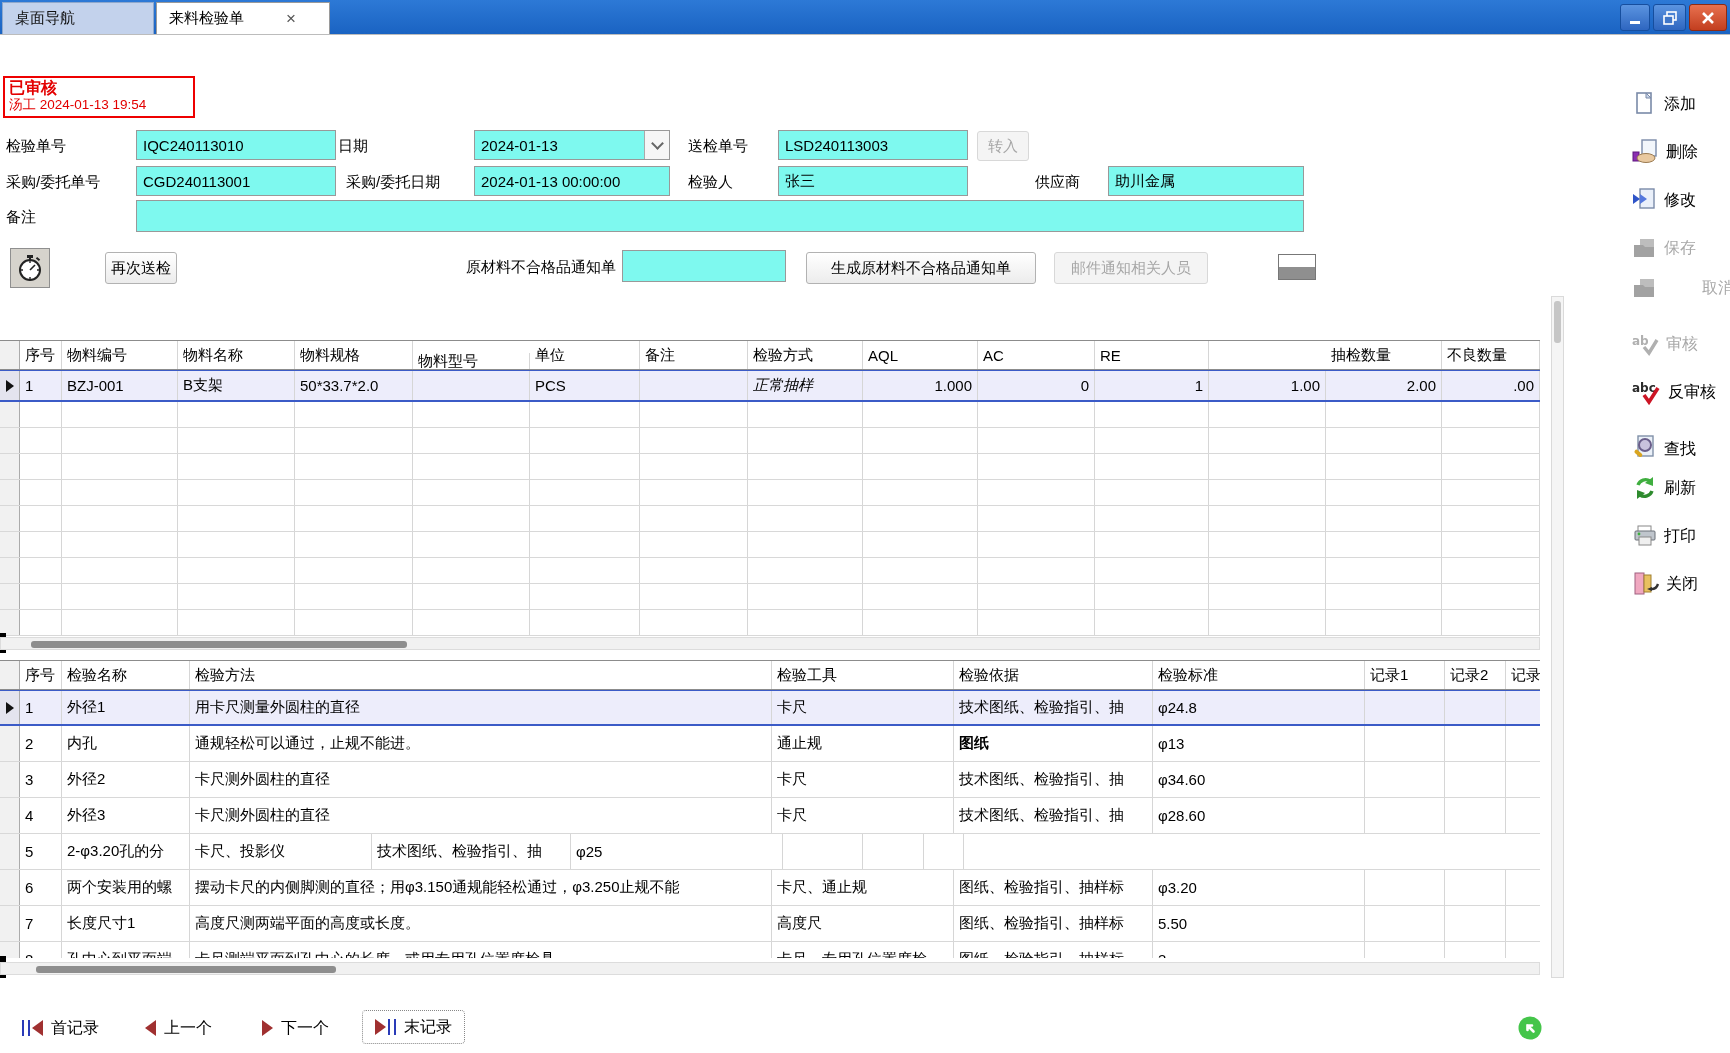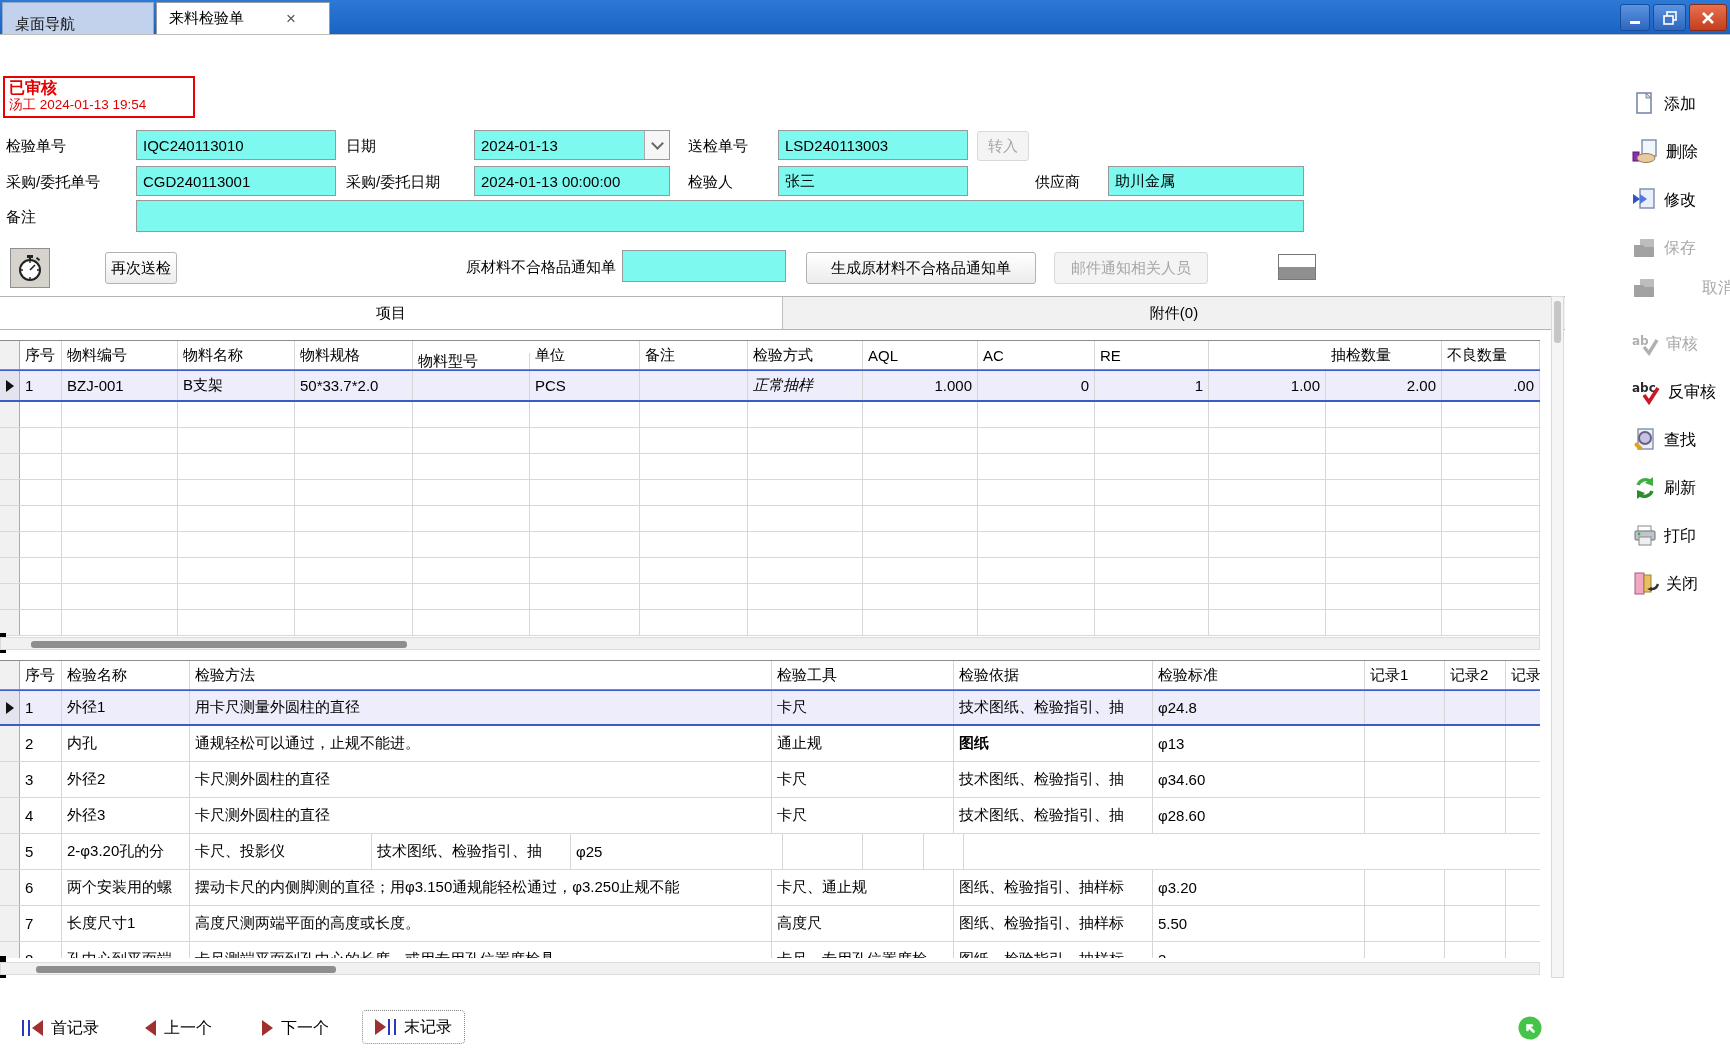--- a/index.html
+++ b/index.html
@@ -4,21 +4,21 @@
 <style>
   html,body{margin:0;padding:0;background:#e9e9e9;}
   #screen{
     position:relative;width:1730px;height:1053px;background:#fff;overflow:hidden;
     font-family:"Liberation Sans","DejaVu Sans",sans-serif;color:#000;
   }
   .abs{position:absolute;}
   
   #titlebar{left:0;top:0;width:1730px;height:34px;background:linear-gradient(#2d79d6,#1a63c2);border-bottom:1px solid #bcbcbc;}
   .app-tab{position:absolute;top:2px;height:32px;box-sizing:border-box;display:flex;align-items:center;padding:0 12px;font-size:15px;}
-  .app-tab.inactive{left:2px;width:152px;background:#c3d2ec;border:1px solid #8fa8cc;border-bottom:none;color:#111;align-items:flex-end;}
+  .app-tab.inactive{left:2px;width:152px;background:#c3d2ec;border:1px solid #8fa8cc;border-bottom:none;color:#111;}
   .app-tab.active{left:156px;width:174px;background:#ffffff;border:1px solid #9a9a9a;border-bottom:none;}
   .tab-x{margin-left:auto;color:#555;font-size:17px;line-height:17px;padding:0 2px;cursor:default;}
   .winbtn{position:absolute;top:4px;height:27px;border-radius:3px;box-sizing:border-box;border:1px solid #164e9e;display:flex;align-items:center;justify-content:center;}
   .winbtn.blue{background:linear-gradient(#5b94e0,#2e66c0);}
   .winbtn.red{background:linear-gradient(#e8714f,#c23e1f);border-color:#8e2a12;}
   
   #stamp{left:3px;top:76px;width:192px;height:42px;border:2px solid #ee0000;box-sizing:border-box;padding:1px 4px;}
   #stamp .s1{color:#e30000;font-weight:bold;font-size:16px;line-height:18px;}
   #stamp .s2{color:#e30000;font-size:13.5px;line-height:16px;white-space:nowrap;}
   
@@ -97,21 +97,21 @@
     </div>
   </div>
 
   <div id="stamp" class="abs">
     <div class="s1">已审核</div>
     <div class="s2">汤工 2024-01-13 19:54</div>
   </div>
 
   <span class="flabel" style="left:6px;top:137px;">检验单号</span>
   <input class="cinput" style="left: 136px; top: 130px; width: 200px; height: 30px;" readonly="" value="IQC240113010">
-  <span class="flabel" style="left:346px;top:137px;">日期</span>
+  <span class="flabel" style="left:338px;top:137px;">日期</span>
   <div id="datewrap" class="abs">
     <span class="dval">2024-01-13</span>
     <span class="dbtn">
         <span class="chev"></span>
       </span>
   </div>
   <span class="flabel" style="left:688px;top:137px;">送检单号</span>
   <input class="cinput" style="left: 778px; top: 130px; width: 190px; height: 30px;" readonly="" value="LSD240113003">
   <button class="btn disabled" style="left:977px;top:131px;width:52px;height:30px;">转入</button>
 
@@ -137,28 +137,20 @@
       <path d="M14 7 v2 M14 23 v2 M5 16 h2 M21 16 h2" stroke="#222" stroke-width="1.4"></path>
     </svg>
   </div>
   <button class="btn" style="left:105px;top:252px;width:72px;height:32px;">再次送检</button>
   <span class="flabel" style="left:420px;top:258px;width:196px;text-align:right;">原材料不合格品通知单</span>
   <input class="cinput" style="left: 622px; top: 250px; width: 164px; height: 32px;" readonly="" value="">
   <button class="btn" style="left:806px;top:252px;width:230px;height:32px;">生成原材料不合格品通知单</button>
   <button class="btn disabled" style="left:1054px;top:252px;width:154px;height:32px;">邮件通知相关人员</button>
   <div id="spliticon" class="abs"></div>
 
-  <div id="paneltabs" class="abs">
-    <div class="ptab on">
-        <span>项目</span>
-      </div>
-    <div class="ptab off">
-        <span>附件(0)</span>
-      </div>
-  </div>
 
   <div id="items-table" class="grid" style="top:340px;height:296px;">
       <div class="tr thr" style="height: 30px;">
         <div class="tc selcol" style="width: 20px;"></div>
         <div class="tc" style="width: 42px;">序号</div>
         <div class="tc" style="width: 116px;">物料编号</div>
         <div class="tc" style="width: 117px;">物料名称</div>
         <div class="tc" style="width: 118px;">物料规格</div>
         <div class="tc" style="width: 117px; margin-top: 12px;">物料型号</div>
         <div class="tc" style="width: 110px;">单位</div>
@@ -546,21 +538,21 @@
     </svg>
     <span>审核</span>
   </div>
   <div class="side-btn" style="top:372px;">
     <svg width="30" height="26">
       <text x="0" y="13" font-size="12" font-weight="bold" fill="#2a2a2a" font-family="DejaVu Sans">abc</text>
       <path d="M12 16 l5 7 9-14" stroke="#cc1525" stroke-width="3.6" fill="none"></path>
     </svg>
     <span>反审核</span>
   </div>
-  <div class="side-btn" style="top:420px;">
+  <div class="side-btn" style="top:420px;align-items:flex-end;">
     <svg width="26" height="26">
       <rect x="6" y="2" width="15" height="20" fill="#eaf0f8" stroke="#8090a8" stroke-width="1.4"></rect>
       <circle cx="13" cy="11" r="6" fill="#c9c2dd" stroke="#6a5e8a" stroke-width="2"></circle>
       <rect x="2" y="17" width="9" height="4" rx="2" transform="rotate(40 6 19)" fill="#d9a520"></rect>
     </svg>
     <span>查找</span>
   </div>
   <div class="side-btn" style="top:468px;">
     <svg width="26" height="26">
       <path d="M6 10 A8 8 0 0 1 18 6" stroke="#3fae3f" stroke-width="3.4" fill="none"></path>

